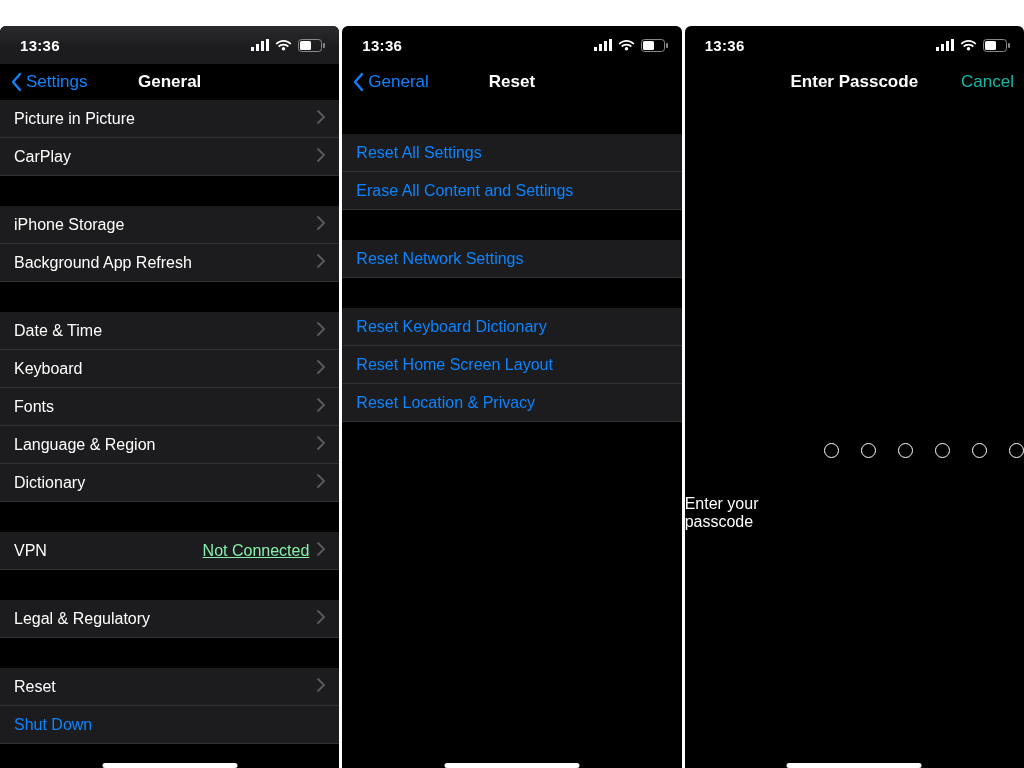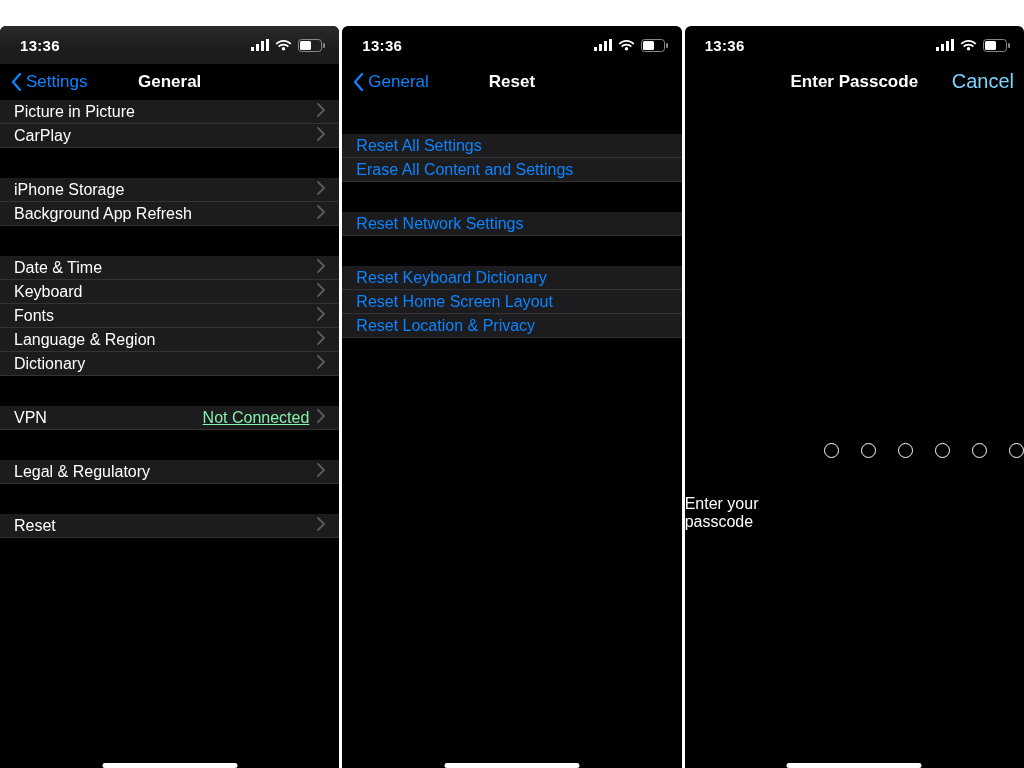--- a/index.html
+++ b/index.html
@@ -66,22 +66,22 @@
   .nav-title {
     position: absolute;
     left: 0; right: 0;
     text-align: center;
     font-size: 17px;
     font-weight: 600;
     pointer-events: none;
     color: #fff;
   }
   .nav-right {
-    color: #7dd3fc;
-    font-size: 20px;
+    color: #14b8a6;
+    font-size: 17px;
   }
 
   
   .content {
     flex: 1 1 auto;
     overflow: hidden;
     background: #000;
   }
   .row {
     display: flex;
@@ -101,21 +101,21 @@
     text-align: right;
     color: #86efac;
     font-size: 16px;
     margin-right: 8px;
     text-decoration: underline;
   }
   .row .chev { color:#5a5a5e; }
   .row.link { color: #0a84ff; }
   .row.link .label { color: #0a84ff; }
 
-  .row-tight { height: 24px; }
+  .row-tight { height: 38px; }
 
   .gap { height: 30px; background:#000; }
   .gap-lg { height: 34px; background:#000; }
 
   
   .passcode-body {
     flex: 1;
     display: flex;
     flex-direction: row;
     align-items: center;
@@ -280,20 +280,24 @@
       </div>
 
       <div class="gap"></div>
 
       <div class="row row-tight">
         <span class="label">Reset</span>
         <span class="chev"><svg width="8" height="14" viewBox="0 0 8 14">
               <path d="M1 1l6 6-6 6" stroke="#5a5a5e" stroke-width="1.8" fill="none" stroke-linecap="round" stroke-linejoin="round"></path>
             </svg></span>
       </div>
+      <div class="row row-tight link row-no-chev">
+        <span class="label">Shut Down</span>
+
+      </div>
     </div>
 
     <div class="home-indicator"></div>
   </div>
 
   <div class="phone">
 
     <div class="status-bar">
       <div class="status-left">
         <span>13:36</span>

